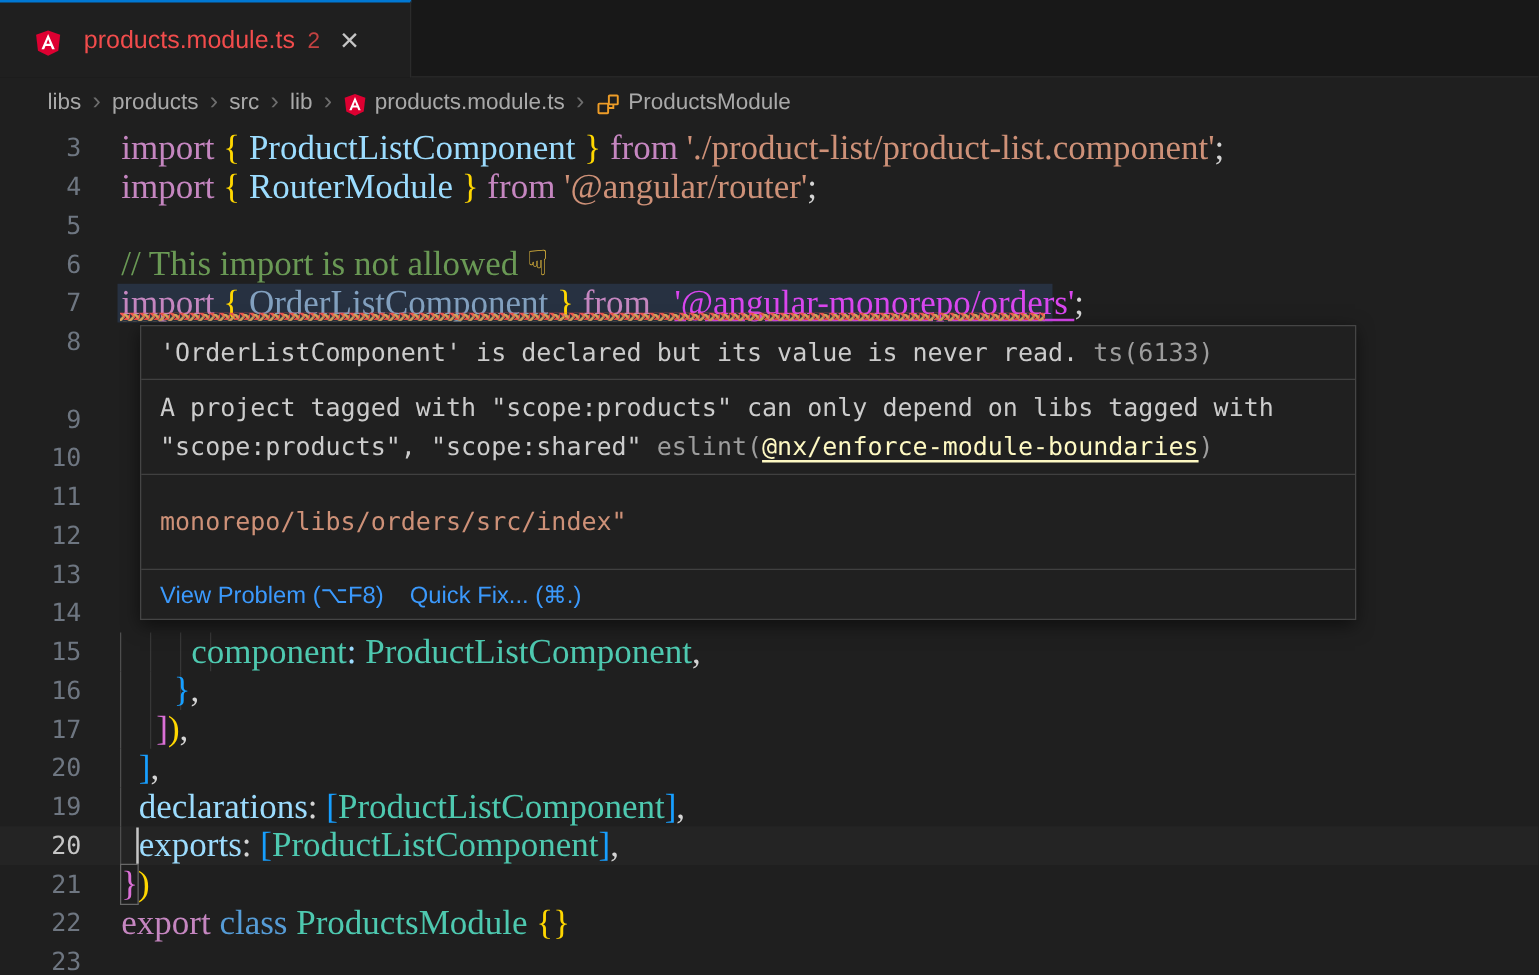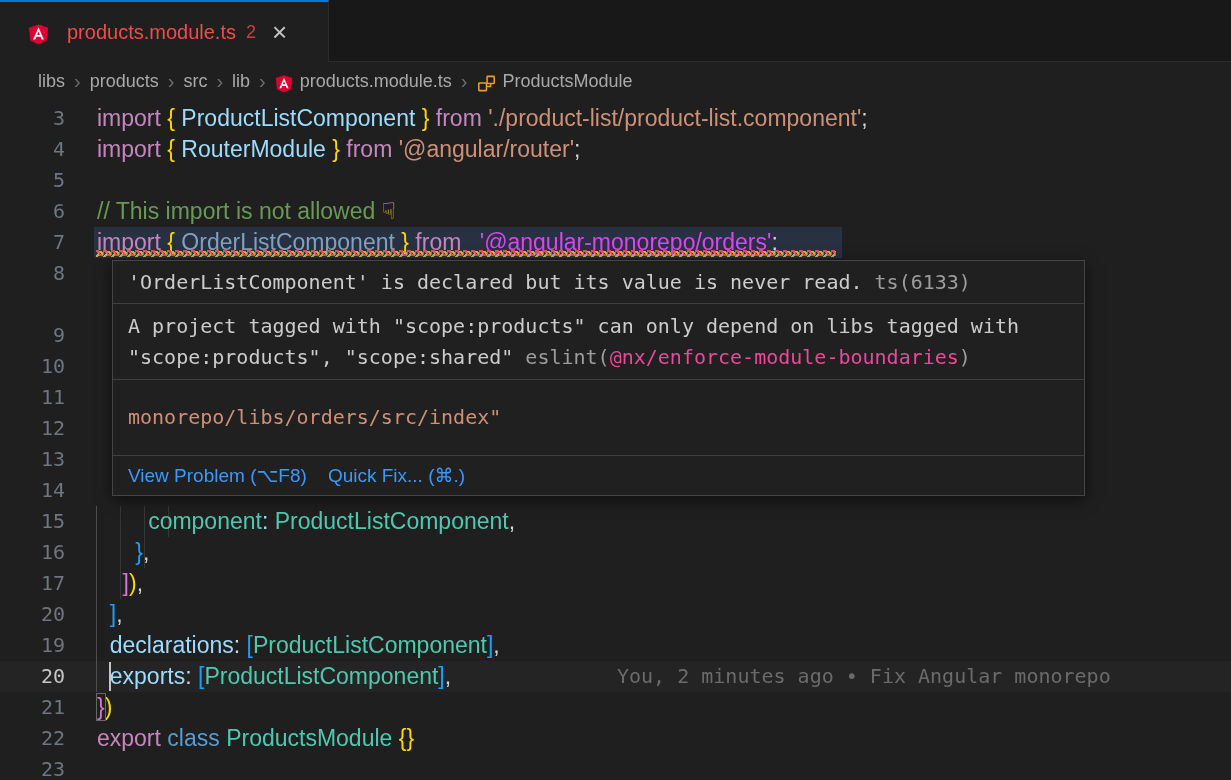--- a/index.html
+++ b/index.html
@@ -24,22 +24,22 @@
   .crumb-icon { display:inline-flex; margin-right:7px; position:relative; top:2px; }
 
   
   .editor { position:relative; height:680px; background:#1f1f1f; overflow:hidden; }
   .lines { position:absolute; top:3px; left:0; right:0; }
   .row { position:relative; height:31px; display:flex; width:1231px; }
   .row.current { background:#242424; }
   .gutter-num { width:65px; flex:none; text-align:right; color:#6e7681; font-size:20px;
     line-height:31px; font-family:"DejaVu Sans Mono", monospace; cursor:pointer; }
   .row.current .gutter-num { color:#c6c6c6; }
-  .code { position:relative; margin-left:32px; white-space:pre; font-size:23px; line-height:31px;
-    font-family:Liberation Sans, sans-serif; color:#d4d4d4; z-index:2; }
+  .code { position:relative; margin-left:32px; white-space:pre; font-size:28px; line-height:31px;
+    font-family:Liberation Serif, serif; color:#d4d4d4; z-index:2; }
   .guide { position:absolute; top:0; bottom:0; width:1px; background:#373737; z-index:1; }
   .guide.active { background:#4e4e4e; }
   .line7-hl { position:absolute; left:94px; top:0; width:748px; height:31px;
     background:rgba(62,98,156,.28); z-index:0; }
   .blame { position:absolute; left:617px; top:0; color:#6b6b6b; font-size:20px; line-height:31px;
     font-family:"DejaVu Sans Mono", monospace; white-space:pre; z-index:2; }
 
   .tk-kw{color:#c586c0} .tk-id{color:#9cdcfe} .tk-ty{color:#4ec9b0} .tk-st{color:#ce9178}
   .tk-cm{color:#6a9955} .tk-pl{color:#d4d4d4} .tk-b1{color:#ffd700} .tk-b2{color:#da70d6}
   .tk-b3{color:#179fff} .tk-kb{color:#569cd6} .tk-dim{color:#82a0bf}
@@ -60,21 +60,21 @@
   
   .popup { position:absolute; left:112px; top:160px; width:973px; background:#202020;
     border:1px solid #454545; box-shadow:0 4px 14px rgba(0,0,0,.55); z-index:10; }
   .popup-sec { padding:0 15px; display:flex; flex-direction:column; justify-content:center;
     border-bottom:1px solid #404040; }
   .popup-sec:last-child { border-bottom:none; }
   .sec-1 { height:43px; } .sec-2 { height:76px; } .sec-3 { height:76px; } .sec-4 { height:39px; }
   .popup-line { font-size:20px; line-height:31px; white-space:pre; color:#cccccc;
     font-family:"DejaVu Sans Mono", monospace; }
   .popup-src { color:#9d9d9d; }
-  .popup-link { color:#ec4899; text-underline-offset:4px; cursor:pointer; }
+  .popup-link { color:#fef9c3; text-decoration:underline; text-underline-offset:4px; cursor:pointer; }
   .popup-kw { color:#569cd6; } .popup-str { color:#ce9178; }
   .popup-actions { display:flex; gap:21px; align-items:center; }
   .action-link { color:#3b99fc; font-size:19px; cursor:pointer; white-space:nowrap; }
 </style>
 </head>
 <body>
 
 <div class="tab-bar">
   <div class="tab">
     <span class="crumb-icon">
@@ -200,21 +200,20 @@
       </div>
       <div class="row">
         <div class="guide active" style="left: 96px;"></div>
         <div class="gutter-num">19</div>
         <div class="code"><span class="tk-pl">  </span><span class="tk-id">declarations</span><span class="tk-pl">: </span><span class="tk-b3">[</span><span class="tk-ty">ProductListComponent</span><span class="tk-b3">]</span><span class="tk-pl">,</span></div>
       </div>
       <div class="row current">
         <div class="guide active" style="left: 96px;"></div>
         <div class="gutter-num">20</div>
         <div class="code"><span class="tk-pl">  </span><span class="tk-id">exports</span><span class="tk-pl">: </span><span class="tk-b3">[</span><span class="tk-ty">ProductListComponent</span><span class="tk-b3">]</span><span class="tk-pl">,</span></div>
-        <span class="blame">You, 2 minutes ago • Fix Angular monorepo</span>
       </div>
       <div class="row">
         <div class="gutter-num">21</div>
         <div class="code"><span class="tk-b2m">}</span><span class="tk-b1">)</span></div>
       </div>
       <div class="row">
         <div class="gutter-num">22</div>
         <div class="code"><span class="tk-kw">export </span><span class="tk-kb">class </span><span class="tk-ty">ProductsModule </span><span class="tk-b1">{}</span></div>
       </div>
       <div class="row">

